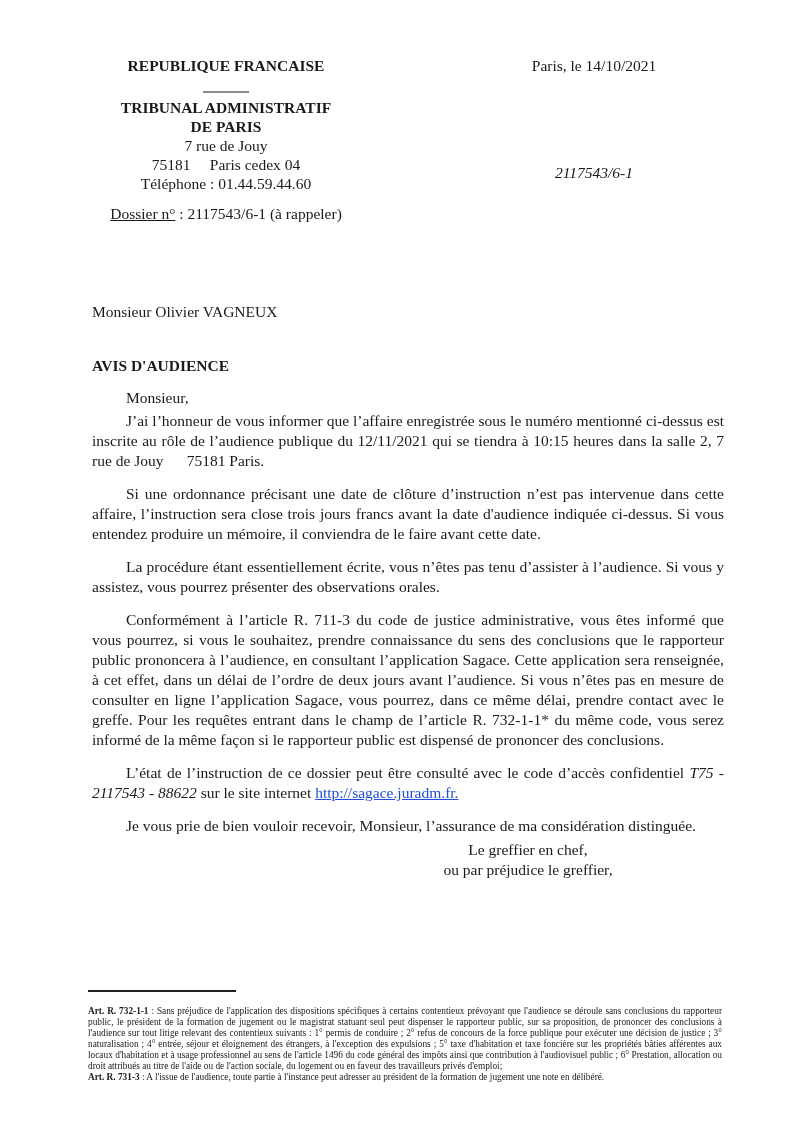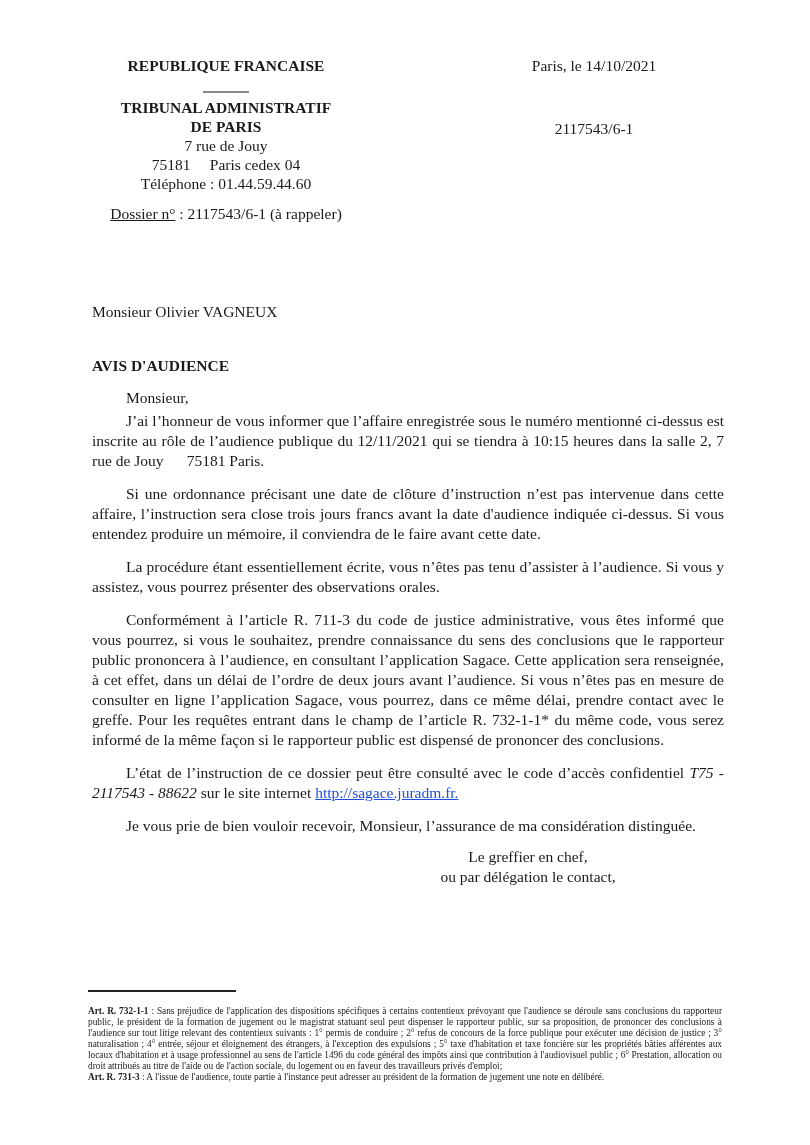--- a/index.html
+++ b/index.html
@@ -38,21 +38,21 @@
   .dossier-label { text-decoration: underline; }
 
   .meta {
     position: absolute;
     left: 434px;
     top: 56px;
     width: 320px;
     text-align: center;
     line-height: 19px;
   }
-  .case-number { margin-top: 44px; }
+  .case-number { margin-top: 88px; font-style: italic; }
   .recipient { margin-top: 17px; }
 
   
   .addressee {
     position: absolute;
     left: 92px;
     top: 302px;
     line-height: 20px;
   }
   .subject {
@@ -76,21 +76,21 @@
     text-align: justify;
     text-indent: 34px;
   }
   .para.first { margin-top: 3px; }
   .italic { font-style: italic; }
   .site-link {
     text-decoration: underline;
     color: #1d4ed8;
   }
   .closing {
-    margin: 11px 0 0 240px;
+    margin: 4px 0 0 240px;
     text-align: center;
     line-height: 20px;
   }
 
   
   .footnote {
     position: absolute;
     left: 88px;
     top: 990px;
     width: 634px;
@@ -135,21 +135,21 @@
   <div class="letter-body">
     <div class="salutation">Monsieur,</div>
     <p class="para first">J’ai l’honneur de vous informer que l’affaire enregistrée sous le numéro mentionné ci-dessus est inscrite au rôle de l’audience publique du 12/11/2021 qui se tiendra à 10:15 heures dans la salle 2, 7 rue de Jouy&nbsp;&nbsp;&nbsp;&nbsp;&nbsp;&nbsp;75181 Paris.</p>
     <p class="para">Si une ordonnance précisant une date de clôture d’instruction n’est pas intervenue dans cette affaire, l’instruction sera close trois jours francs avant la date d'audience indiquée ci-dessus. Si vous entendez produire un mémoire, il conviendra de le faire avant cette date.</p>
     <p class="para">La procédure étant essentiellement écrite, vous n’êtes pas tenu d’assister à l’audience. Si vous y assistez, vous pourrez présenter des observations orales.</p>
     <p class="para">Conformément à l’article R. 711-3 du code de justice administrative, vous êtes informé que vous pourrez, si vous le souhaitez, prendre connaissance du sens des conclusions que le rapporteur public prononcera à l’audience, en consultant l’application Sagace. Cette application sera renseignée, à cet effet, dans un délai de l’ordre de deux jours avant l’audience. Si vous n’êtes pas en mesure de consulter en ligne l’application Sagace, vous pourrez, dans ce même délai, prendre contact avec le greffe. Pour les requêtes entrant dans le champ de l’article R. 732-1-1* du même code, vous serez informé de la même façon si le rapporteur public est dispensé de prononcer des conclusions.</p>
     <p class="para"><span>L’état de l’instruction de ce dossier peut être consulté avec le code d’accès confidentiel </span><span class="italic">T75 - 2117543 - 88622</span><span> sur le site internet </span><span class="site-link">http://sagace.juradm.fr.</span></p>
     <p class="para">Je vous prie de bien vouloir recevoir, Monsieur, l’assurance de ma considération distinguée.</p>
     <div class="closing">
       <div>Le greffier en chef,</div>
-      <div>ou par délégation le contact,</div>
+      <div>ou par préjudice le greffier,</div>
     </div>
   </div>
 
   <div class="footnote">
     <div class="fn-divider"></div>
     <div class="fn-text">
       <span class="fn-label">Art. R. 732-1-1</span><span> : Sans préjudice de l'application des dispositions spécifiques à certains contentieux prévoyant que l'audience se déroule sans conclusions du rapporteur public, le président de la formation de jugement ou le magistrat statuant seul peut dispenser le rapporteur public, sur sa proposition, de prononcer des conclusions à l'audience sur tout litige relevant des contentieux suivants : 1° permis de conduire ; 2° refus de concours de la force publique pour exécuter une décision de justice ; 3° naturalisation ; 4° entrée, séjour et éloignement des étrangers, à l'exception des expulsions ; 5° taxe d'habitation et taxe foncière sur les propriétés bâties afférentes aux locaux d'habitation et à usage professionnel au sens de l'article 1496 du code général des impôts ainsi que contribution à l'audiovisuel public ; 6° Prestation, allocation ou droit attribués au titre de l'aide ou de l'action sociale, du logement ou en faveur des travailleurs privés d'emploi;</span>
       <br>
       <span class="fn-label">Art. R. 731-3</span><span> : A l'issue de l'audience, toute partie à l'instance peut adresser au président de la formation de jugement une note en délibéré.</span>
     </div>

